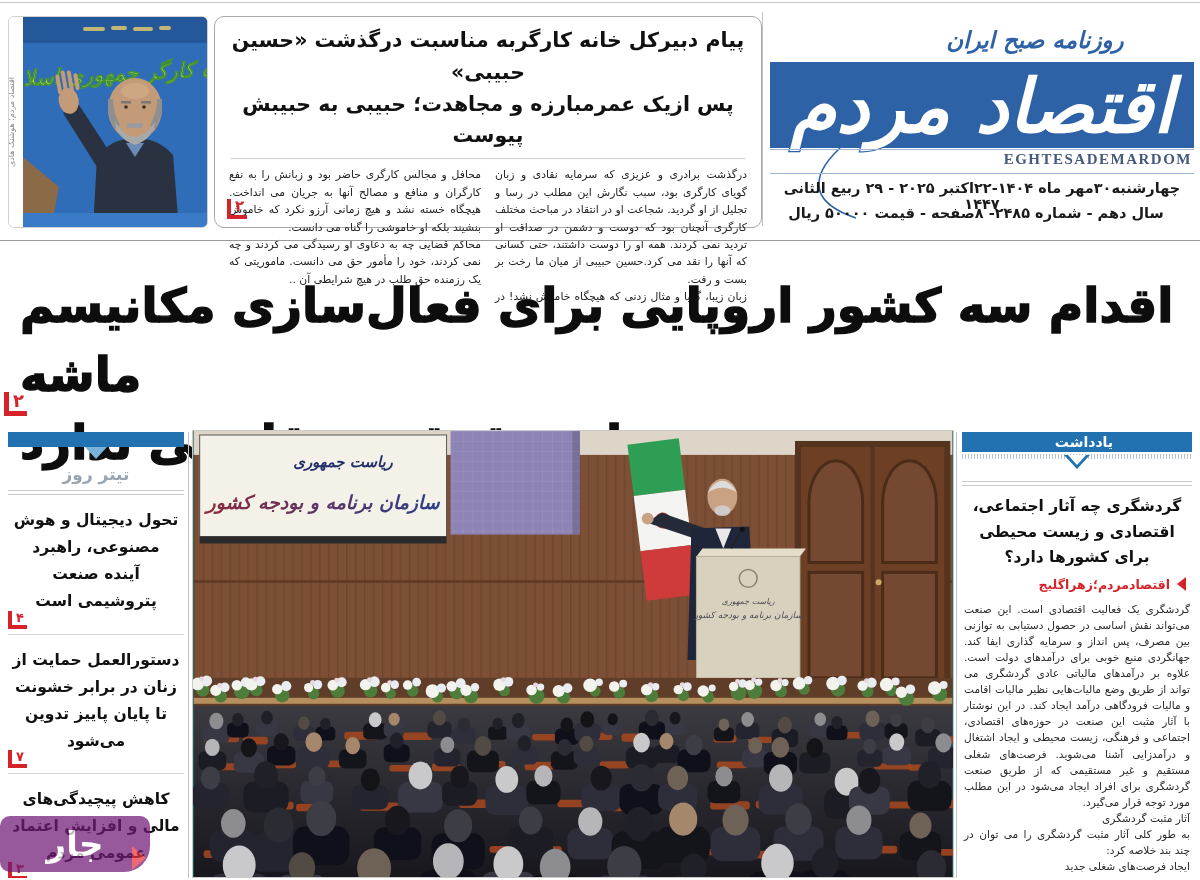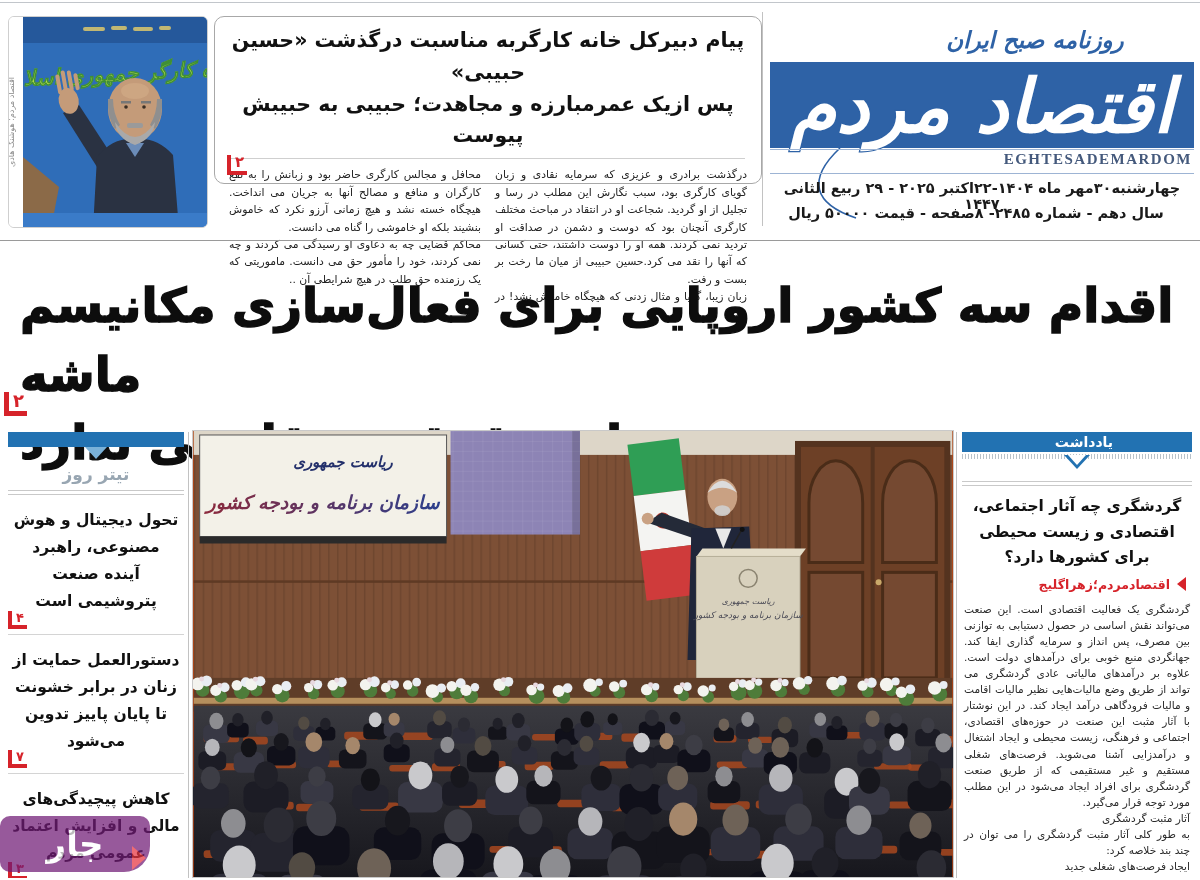--- a/index.html
+++ b/index.html
@@ -7,21 +7,21 @@
   body { font-family:"DejaVu Sans", sans-serif; direction:rtl; }
   .page { position:relative; width:1200px; height:880px; background:#fff; overflow:hidden; margin:0 auto; }
   .hairline { position:absolute; height:1px; background:#c2c6cb; left:0; right:0; }
 
   
   .photo1-box { position:absolute; left:8px; top:16px; width:200px; height:212px; border:1px solid #cfcfcf; border-radius:6px; overflow:hidden; background:#fff; }
   .photo1-cap { position:absolute; left:0; top:0; bottom:0; width:14px; background:#fff; z-index:2; }
   .photo1-cap span { position:absolute; left:-2px; top:0; height:100%; writing-mode:vertical-rl; transform:rotate(180deg); font-size:8px; color:#8a8a8a; letter-spacing:1px; text-align:center; width:16px; }
   .photo1-svg { position:absolute; left:14px; top:0; width:186px; height:212px; }
 
-  .top-story { position:absolute; left:214px; top:16px; width:548px; height:168px; border:1.5px solid #a8a8a8; border-radius:10px; padding:8px 14px 6px; background:#fff; }
+  .top-story { position:absolute; left:214px; top:16px; width:548px; height:212px; border:1.5px solid #a8a8a8; border-radius:10px; padding:8px 14px 6px; background:#fff; }
   .top-story h2 { font-size:20.5px; font-weight:bold; text-align:center; line-height:1.55; color:#111; white-space:pre-line; }
   .ts-div { border-top:1px solid #cfcfcf; margin:6px 2px 7px; }
   .ts-cols { display:flex; gap:14px; direction:rtl; }
   .ts-col { flex:1; font-size:10.8px; line-height:1.62; text-align:justify; color:#222; white-space:pre-line; }
   .pmark { display:inline-block; color:#d6232a; font-weight:bold; border-left:4px solid #d6232a; border-bottom:4px solid #d6232a; padding:0 3px 1px 4px; line-height:1; font-size:15px; }
   .ts-mark { position:absolute; left:12px; bottom:8px; }
 
   .vdiv { position:absolute; width:1px; background:#c2c2c2; }
 
   .masthead { position:absolute; left:770px; top:8px; width:424px; height:224px; }
@@ -45,21 +45,21 @@
   .titr { position:absolute; left:8px; top:432px; width:176px; height:446px; overflow:hidden; }
   .bluebar { height:15px; background:#2272b2; position:relative; }
   .chev-down { position:absolute; left:50%; transform:translateX(-50%); width:0; height:0; border:11px solid transparent; border-bottom:0; }
   .titr .chev-down { top:15px; border-top:12px solid #7ab1d8; }
   .titr-title { margin-top:17px; text-align:center; color:#98a6b2; font-weight:bold; font-size:17px; }
   .dbl { border-top:1px solid #c9c9c9; border-bottom:1px solid #c9c9c9; height:5px; margin-top:6px; }
   .titem { position:relative; padding:12px 4px 18px; border-bottom:1px solid #d4d4d4; font-size:15.5px; font-weight:bold; text-align:center; line-height:1.75; color:#111; }
   .titem:last-child { border-bottom:none; }
   .titem .pmark { position:absolute; left:0; bottom:5px; font-size:13px; }
 
-  .mainphoto { position:absolute; left:192px; top:430px; width:762px; height:448px; border:1px solid #c9c9c9; background:#c2410c; }
+  .mainphoto { position:absolute; left:192px; top:430px; width:762px; height:448px; border:1px solid #c9c9c9; background:#0f766e; }
 
   .note { position:absolute; left:962px; top:432px; width:230px; height:446px; overflow:hidden; }
   .note .bluebar { height:20px; display:flex; align-items:center; justify-content:center; }
   .note .bluebar span { color:#fff; font-size:14px; font-weight:bold;margin-left:14px; }
   .note-hatch { height:5px; margin-top:2px; background:repeating-linear-gradient(90deg,#b9c2c9 0 1px,transparent 1px 3px); }
   .note-chevwrap { position:relative; height:16px; }
   .note-chevwrap .outer { position:absolute; left:50%; transform:translateX(-50%); top:-4px; width:0; height:0; border:13px solid transparent; border-bottom:0; border-top:14px solid #2272b2; }
   .note-chevwrap .inner { position:absolute; left:50%; transform:translateX(-50%); top:-4px; width:0; height:0; border:9px solid transparent; border-bottom:0; border-top:10px solid #fff; }
   .note-head { font-size:15.5px; font-weight:bold; text-align:center; line-height:1.65; color:#111; margin:8px 2px 6px; }
   .note-byline { color:#d6232a; font-weight:bold; font-size:12.5px; text-align:right; margin:2px 6px 9px; display:flex; align-items:center; justify-content:flex-start; gap:7px; }

